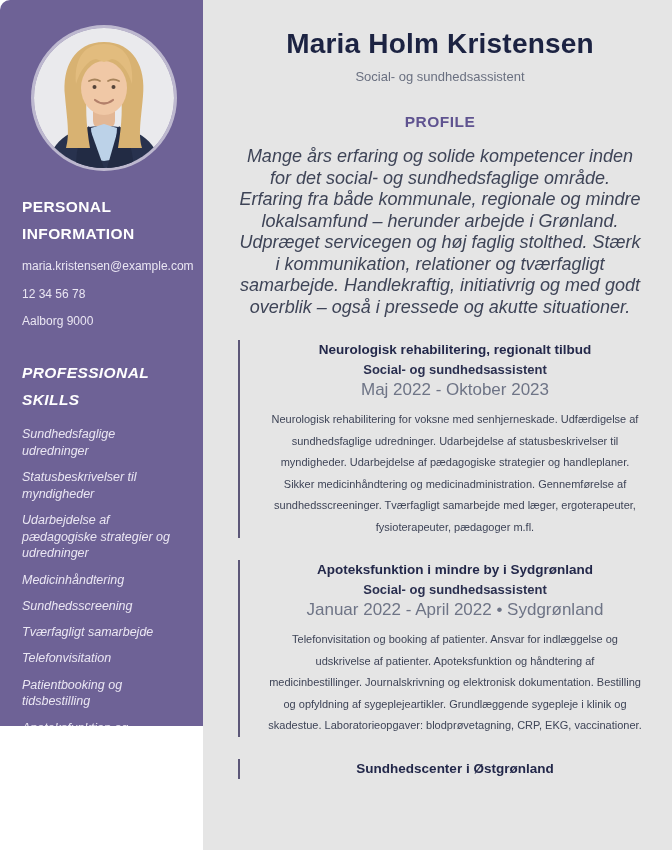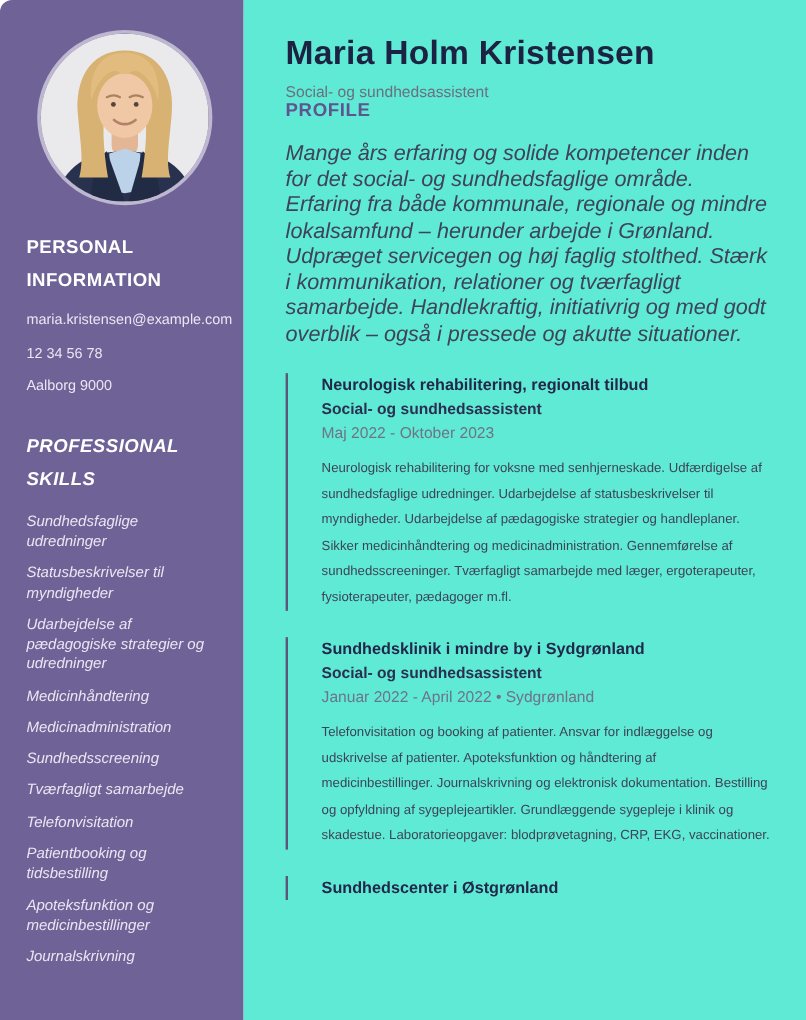--- a/index.html
+++ b/index.html
@@ -5,21 +5,21 @@
   * { margin: 0; padding: 0; box-sizing: border-box; }
   html, body { background: #ffffff; }
   body {
     font-family: "Liberation Sans", "DejaVu Sans", sans-serif;
     width: 672px; height: 850px; overflow: hidden;
   }
   .page { display: flex; width: 672px; height: 850px; background: #ffffff; }
 
   
   .sidebar {
-    width: 203px; min-width: 203px; height: 850px;
+    width: 203px; min-width: 203px; height: 726px;
     background: #6e6296;
     border-radius: 10px 0 0 0;
     padding: 28px 18px 0 22px;
     color: #eae6f3;
     overflow: hidden;
   }
   .photo-wrap {
     width: 140px; height: 140px; margin: 0 auto 26px auto;
     border-radius: 50%;
     box-shadow: 0 0 0 3px rgba(255,255,255,0.55);
@@ -36,53 +36,53 @@
   }
   .skills-block { margin-top: 32px; font-style: italic; }
   .skills-list { list-style: none; }
   .skills-list li {
     color: #eae6f3; font-size: 12.5px; line-height: 1.34;
     margin-bottom: 9.5px;
   }
 
   
   .main {
-    flex: 1; padding: 28px 30px 0 35px; background: #5eead4; overflow: hidden;
+    flex: 1; padding: 28px 30px 0 35px; background: #e5e5e5; overflow: hidden; text-align: center;
   }
   .name {
     color: #1c2342; font-size: 28px; font-weight: 700;
     letter-spacing: 0.2px; line-height: 1.15;
   }
   .person-title {
     color: #6a7080; font-size: 13px; margin-top: 9px;
   }
   .section-heading {
     color: #5f5390; font-size: 15.5px; font-weight: 700;
     letter-spacing: 0.5px; text-transform: uppercase;
   }
-  .section-heading.profile { }
+  .section-heading.profile { margin-top: 29px; }
   .section-heading.work { margin-top: 36px; }
   .body-text {
     color: #3e4457; font-size: 18px; line-height: 21.5px;
     margin-top: 15px;
     font-style: italic;
   }
   .entry {
     border-left: 2px solid #5c5778;
     padding-left: 28px;
     margin-top: 22px;
   }
   .entry-title {
     color: #23284a; font-size: 13.5px; font-weight: 700; line-height: 20px;
   }
   .entry-role {
     color: #2b3050; font-size: 13px; font-weight: 700; line-height: 20px;
   }
   .entry-period {
-    color: #6e7486; font-size: 13px; line-height: 20px;
+    color: #6e7486; font-size: 17px; line-height: 20px;
   }
   .entry-desc {
     color: #3e4457; font-size: 11px; line-height: 21.5px; margin-top: 9px;
   }
 </style>
 </head>
 <body>
 
 <div class="page">
 
@@ -121,21 +121,20 @@
     <p class="contact-line">12 34 56 78</p>
     <p class="contact-line">Aalborg 9000</p>
 
     <div class="skills-block">
       <h2 class="sb-heading">PROFESSIONAL SKILLS</h2>
       <ul class="skills-list">
         <li>Sundhedsfaglige udredninger</li>
         <li>Statusbeskrivelser til myndigheder</li>
         <li>Udarbejdelse af pædagogiske strategier og udredninger</li>
         <li>Medicinhåndtering</li>
-        <li>Medicinadministration</li>
         <li>Sundhedsscreening</li>
         <li>Tværfagligt samarbejde</li>
         <li>Telefonvisitation</li>
         <li>Patientbooking og tidsbestilling</li>
         <li>Apoteksfunktion og medicinbestillinger</li>
         <li>Journalskrivning</li>
 
       </ul>
     </div>
   </aside>
@@ -149,21 +148,21 @@
 
 
     <section class="entry">
       <h4 class="entry-title">Neurologisk rehabilitering, regionalt tilbud</h4>
       <p class="entry-role">Social- og sundhedsassistent</p>
       <p class="entry-period">Maj 2022 - Oktober 2023</p>
       <p class="entry-desc">Neurologisk rehabilitering for voksne med senhjerneskade. Udfærdigelse af sundhedsfaglige udredninger. Udarbejdelse af statusbeskrivelser til myndigheder. Udarbejdelse af pædagogiske strategier og handleplaner. Sikker medicinhåndtering og medicinadministration. Gennemførelse af sundhedsscreeninger. Tværfagligt samarbejde med læger, ergoterapeuter, fysioterapeuter, pædagoger m.fl.</p>
     </section>
 
     <section class="entry">
-      <h4 class="entry-title">Sundhedsklinik i mindre by i Sydgrønland</h4>
+      <h4 class="entry-title">Apoteksfunktion i mindre by i Sydgrønland</h4>
       <p class="entry-role">Social- og sundhedsassistent</p>
       <p class="entry-period">Januar 2022 - April 2022 • Sydgrønland</p>
       <p class="entry-desc">Telefonvisitation og booking af patienter. Ansvar for indlæggelse og udskrivelse af patienter. Apoteksfunktion og håndtering af medicinbestillinger. Journalskrivning og elektronisk dokumentation. Bestilling og opfyldning af sygeplejeartikler. Grundlæggende sygepleje i klinik og skadestue. Laboratorieopgaver: blodprøvetagning, CRP, EKG, vaccinationer.</p>
     </section>
 
     <section class="entry">
       <h4 class="entry-title">Sundhedscenter i Østgrønland</h4>
 
     </section>
   </main>

